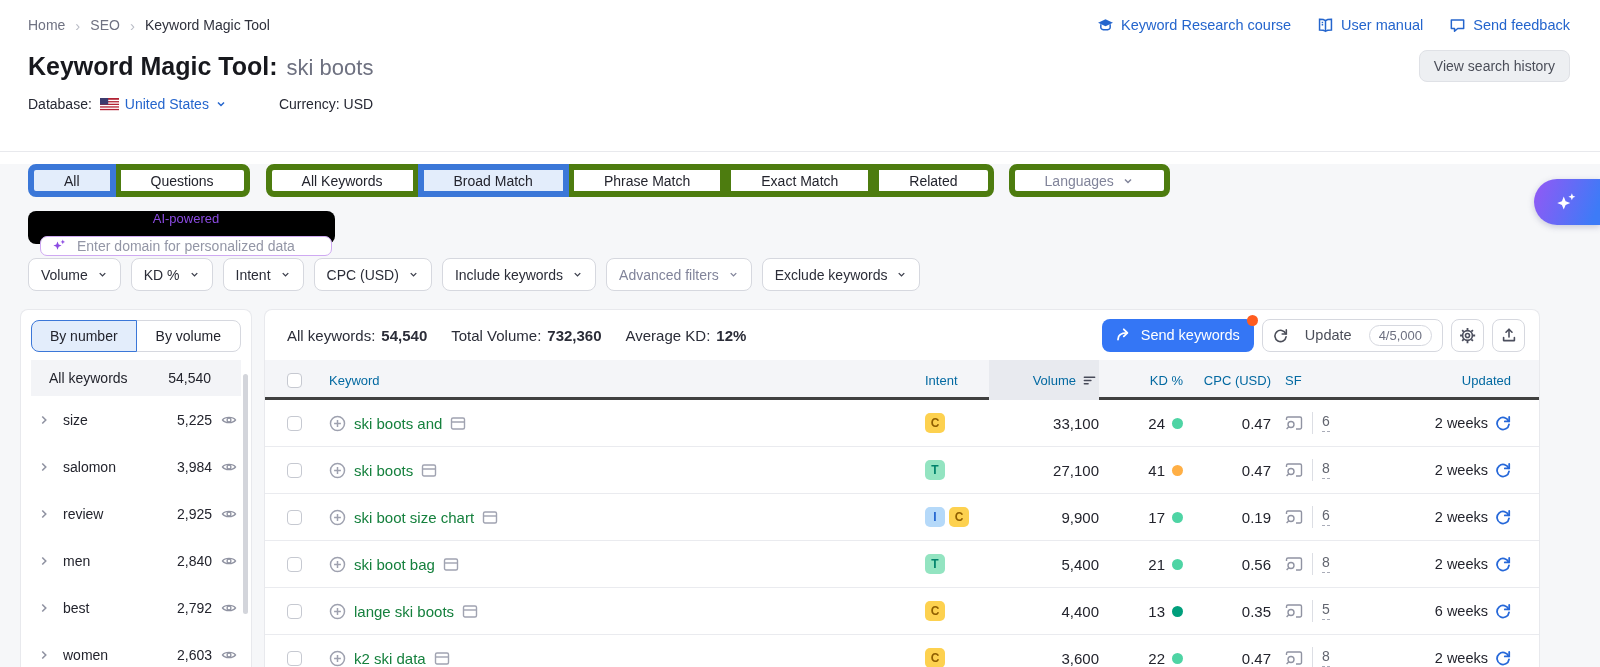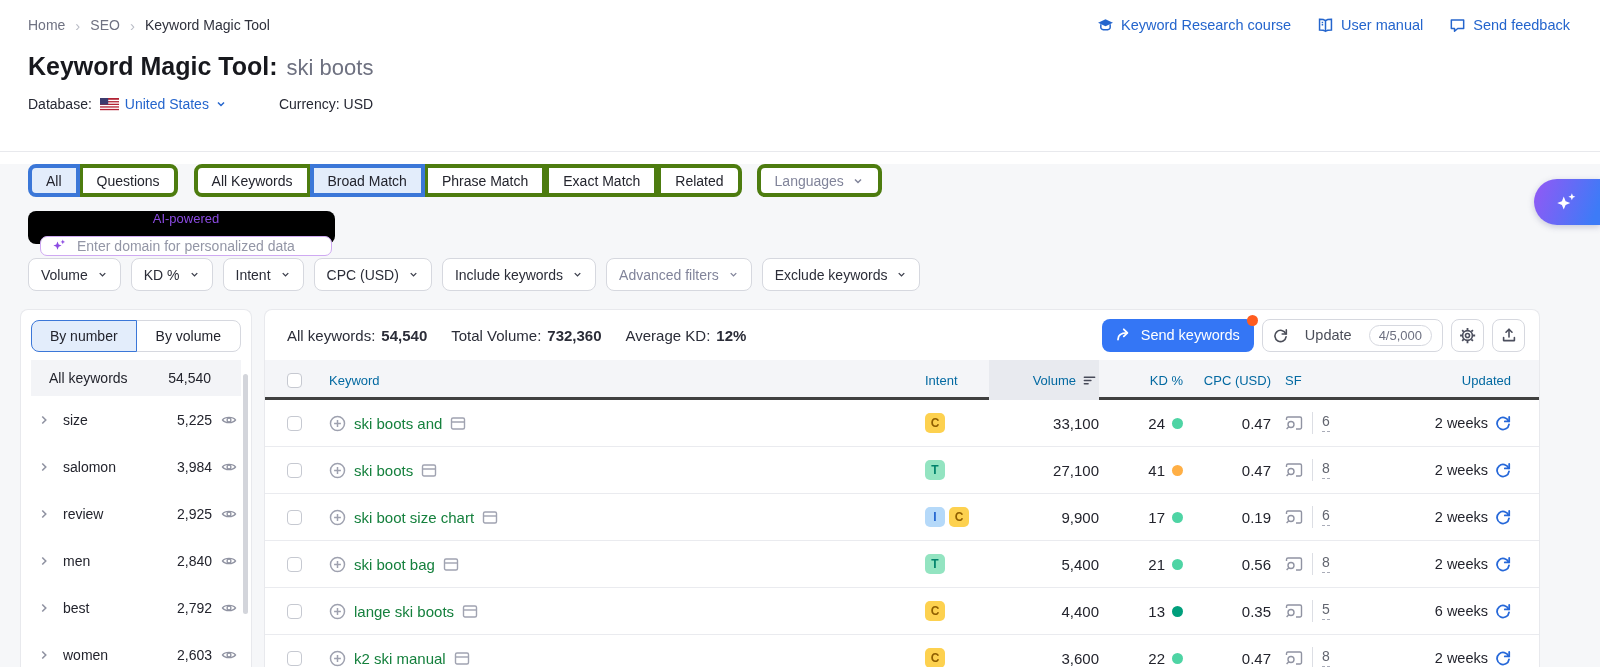--- a/index.html
+++ b/index.html
@@ -29,21 +29,21 @@
   .db-select { display:flex; align-items:center; gap:6px; color:#2465cd; margin-left:8px; cursor:pointer; }
   .currency { margin-left:52px; }
   .currency b { font-weight:normal; margin-left:4px; }
 
   
   .content { position:relative; height:539px; background:#f6f7f9; }
 
   
   .tabs-row { display:flex; gap:16px; margin:12px 0 0 28px; height:33px; }
   .tab-group { display:flex; }
-  .tab { background:#fff; border:4px solid #4d7c0f; padding:0 14px; font-size:14px; color:#23242d;
+  .tab { background:#fff; border:6px solid #4d7c0f; padding:0 30px; font-size:14px; color:#23242d;
          display:flex; align-items:center; margin-left:-1px; cursor:pointer; position:relative; }
   .tab:first-child { border-radius:8px 0 0 8px; margin-left:0; }
   .tab:last-child { border-radius:0 8px 8px 0; }
   .tab.only-round { border-radius:8px; }
   .tab.selected { background:#e3edfb; border-color:#3b77d8; z-index:1; }
   .tab.languages { border-radius:8px; color:#81849a; gap:8px; }
 
   
   .ai-row { margin:14px 0 0 28px; height:33px; display:inline-flex; align-items:center; gap:10px;
             background:#000000; border-radius:8px; padding:0 3px 0 12px;flex-direction:column; }
@@ -173,20 +173,21 @@
         <span>Send feedback</span>
       </a>
     </div>
   </div>
 
   <div class="title-row">
     <div class="page-title">
       <span class="t-main">Keyword Magic Tool:</span>
       <span class="t-query">ski boots</span>
     </div>
+    <button class="btn-history">View search history</button>
   </div>
 
   <div class="meta-row">
     <span>Database:</span>
     <span class="db-select">
       <span>
         <svg width="19" height="13" viewBox="0 0 19 13">
             <rect width="19" height="13" fill="#b22234"></rect>
             <g fill="#fff">
               <rect y="1.8" width="19" height="1.3"></rect>
@@ -735,21 +736,21 @@
         <div class="cell c-check">
             <span class="checkbox"></span>
           </div>
         <div class="cell c-kw">
           <span class="plus-icon">
               <svg width="17" height="17" viewBox="0 0 16 16" fill="none" stroke="currentColor" stroke-width="1.4">
                 <circle cx="8" cy="8" r="6.6"></circle>
                 <path d="M8 4.8v6.4M4.8 8h6.4"></path>
               </svg>
             </span>
-          <a class="kw-link">k2 ski manual</a>
+          <a class="kw-link">k2 ski data</a>
           <span class="serp-icon">
               <svg width="16" height="15" viewBox="0 0 16 15" fill="none" stroke="currentColor" stroke-width="1.4">
                 <rect x="1.5" y="2" width="13" height="11" rx="1.5"></rect>
                 <path d="M1.5 6h13"></path>
                 <path d="M4 4.1h.01"></path>
               </svg>
             </span>
         </div>
         <div class="cell c-intent">
             <span class="badge badge-c">C</span>

